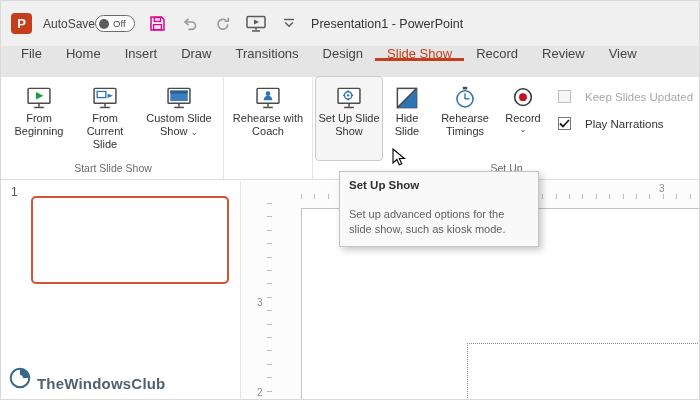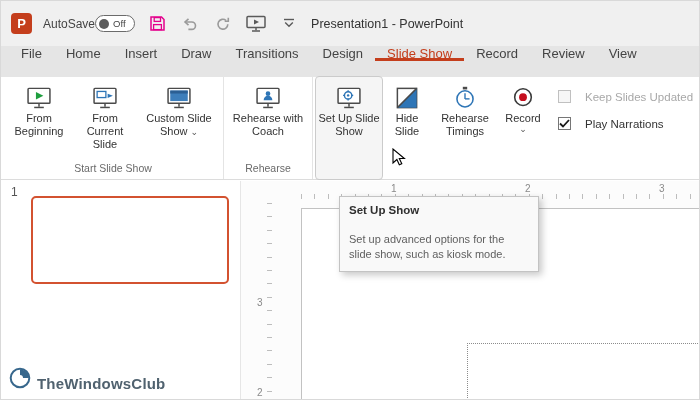--- a/index.html
+++ b/index.html
@@ -94,21 +94,21 @@
   }
   .vruler .num { position:absolute; left:2px; }
   .slide {
     position:absolute; left:60px; top:27px; right:-12px; bottom:-12px;
     background:#fff; border:1px solid #c2c2c2;
   }
   .ph { position:absolute; left:165px; top:134px; right:-6px; bottom:-6px; border:1px dotted #8c8c8c; }
 
   
   .tooltip {
-    position:absolute; left:338px; top:195px; width:200px; z-index:50;
+    position:absolute; left:338px; top:170px; width:200px; z-index:50;
     background:#f9f9f9; border:1px solid #c3c3c3; box-shadow:3px 3px 7px rgba(0,0,0,.22);
     padding:7px 9px 9px;
   }
   .tt-title { font-size:11.5px; font-weight:bold; color:#303030; }
   .tt-desc  { font-size:11px; color:#5f5f5f; margin-top:16px; line-height:1.35; }
   .cursor { position:absolute; left:391px; top:147px; z-index:60; }
 </style>
 </head>
 <body>
 
@@ -215,21 +215,20 @@
           <svg class="ric" viewBox="0 0 32 32">
             <rect x="3.5" y="5" width="25" height="17" rx="1" fill="#fff" stroke="#4a4a4a" stroke-width="1.7"></rect>
             <circle cx="16" cy="11" r="2.7" fill="#2E75B6"></circle>
             <path d="M11 18.5 a5 5 0 0 1 10 0 Z" fill="#2E75B6"></path>
             <line x1="16" y1="22" x2="16" y2="26" stroke="#4a4a4a" stroke-width="1.7"></line>
             <line x1="10.5" y1="26.8" x2="21.5" y2="26.8" stroke="#4a4a4a" stroke-width="1.7"></line>
           </svg>
           <span class="rlabel">Rehearse with Coach</span>
         </div>
       </div>
-      <div class="rgroup-label">Rehearse</div>
     </div>
 
     <div class="rgroup">
       <div class="rbtns">
         <div class="rbtn hovered">
           <svg class="ric" viewBox="0 0 32 32">
             <rect x="3.5" y="5" width="25" height="17" rx="1" fill="#fff" stroke="#4a4a4a" stroke-width="1.7"></rect>
             <circle cx="15" cy="13" r="4.2" fill="none" stroke="#2E75B6" stroke-width="1.6"></circle>
             <circle cx="15" cy="13" r="1.4" fill="#2E75B6"></circle>
             <line x1="15" y1="7.2" x2="15" y2="9.2" stroke="#2E75B6" stroke-width="1.6"></line>
@@ -276,20 +275,21 @@
           <div class="cbrow">
             <span class="cbbox checked">
               <svg class="check" width="11" height="9" viewBox="0 0 11 9">
                 <path d="M1 4.5 L4 7.5 L10 1" stroke="#1a1a1a" stroke-width="1.8" fill="none"></path>
               </svg>
             </span>
             <span class="cblabel">Play Narrations</span>
           </div>
         </div>
       </div>
+      <div class="rgroup-label">Set Up</div>
     </div>
   </div>
 
   <div class="workspace">
     <div class="thumbs">
       <span class="thumb-num">1</span>
       <div class="thumb"></div>
       <div class="watermark">
         <svg width="22" height="22" viewBox="0 0 22 22">
           <circle cx="11" cy="11" r="9.3" fill="#fff" stroke="#37678C" stroke-width="2"></circle>

